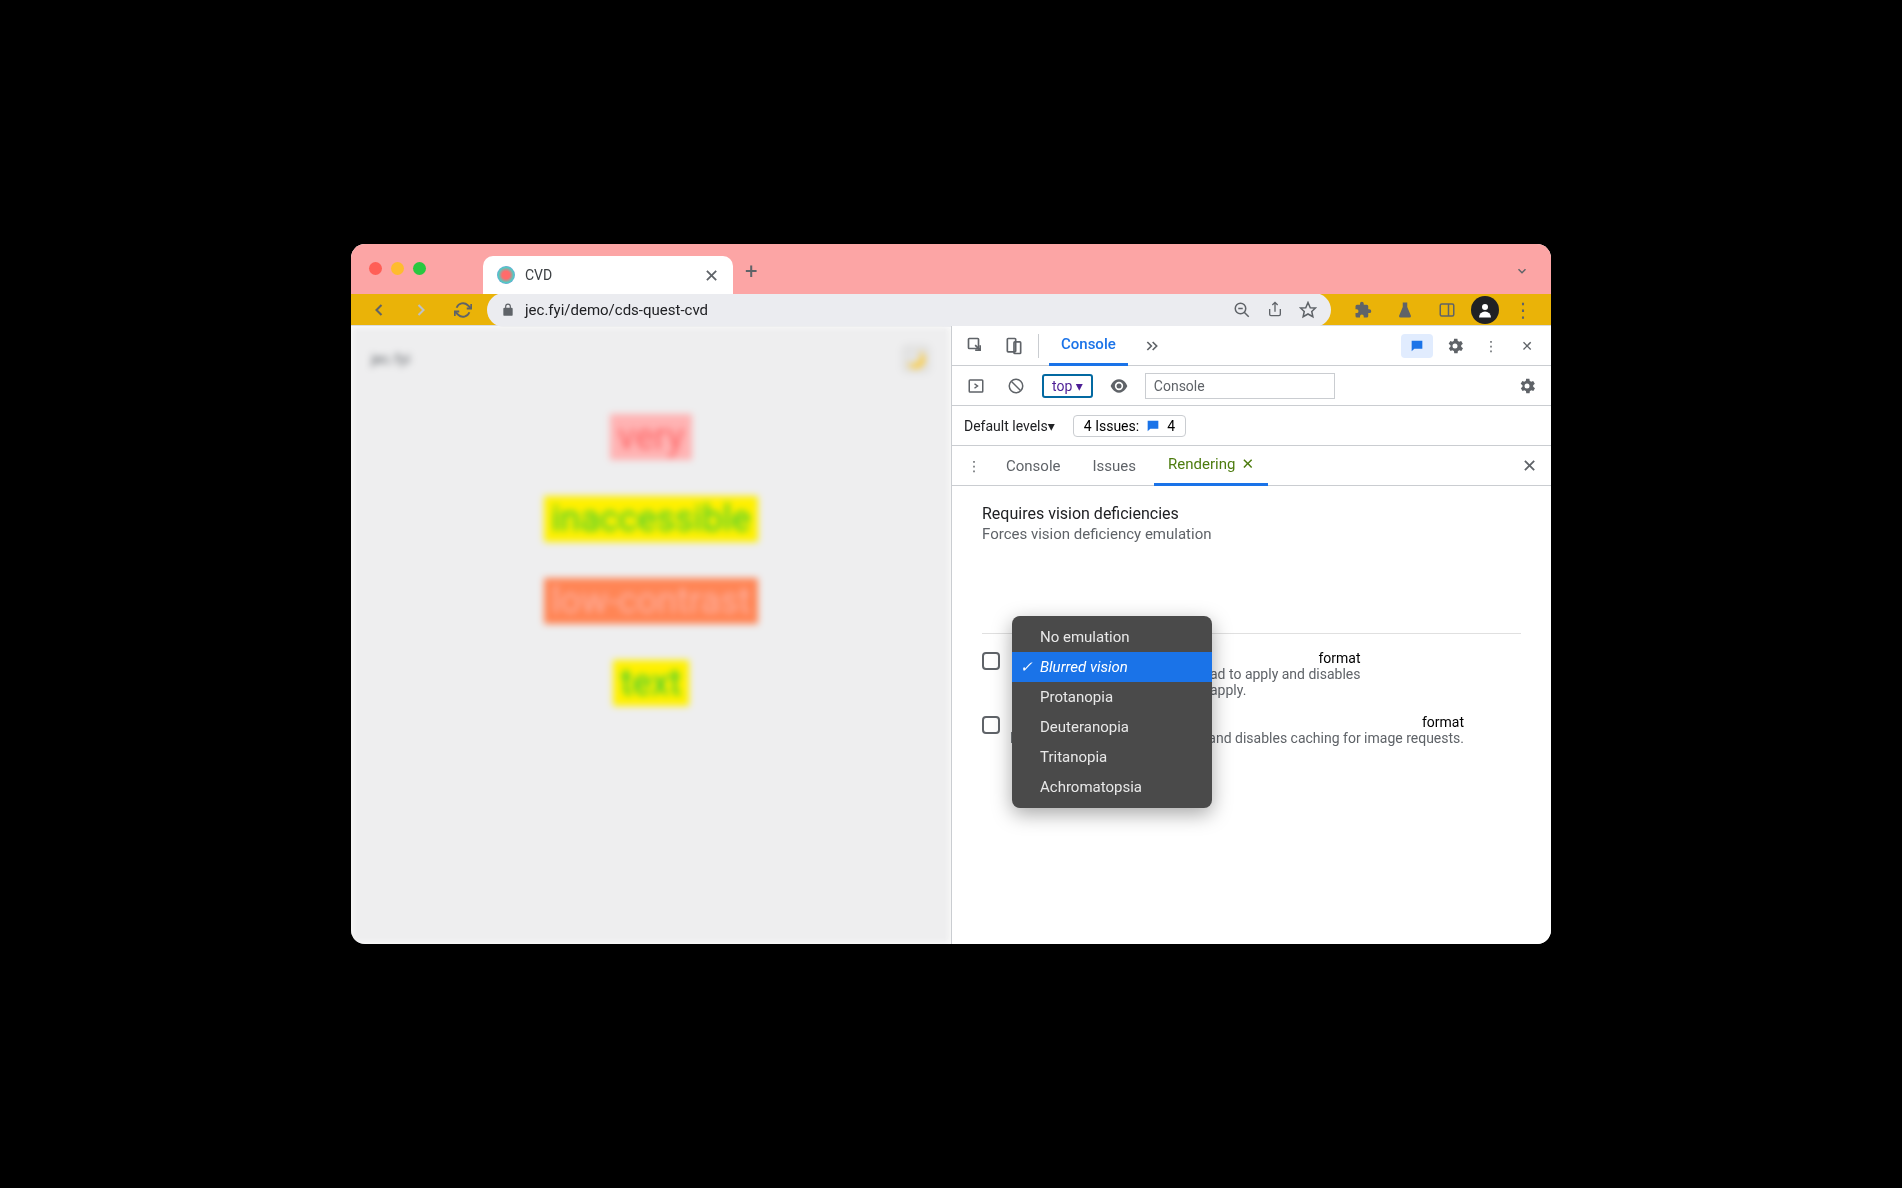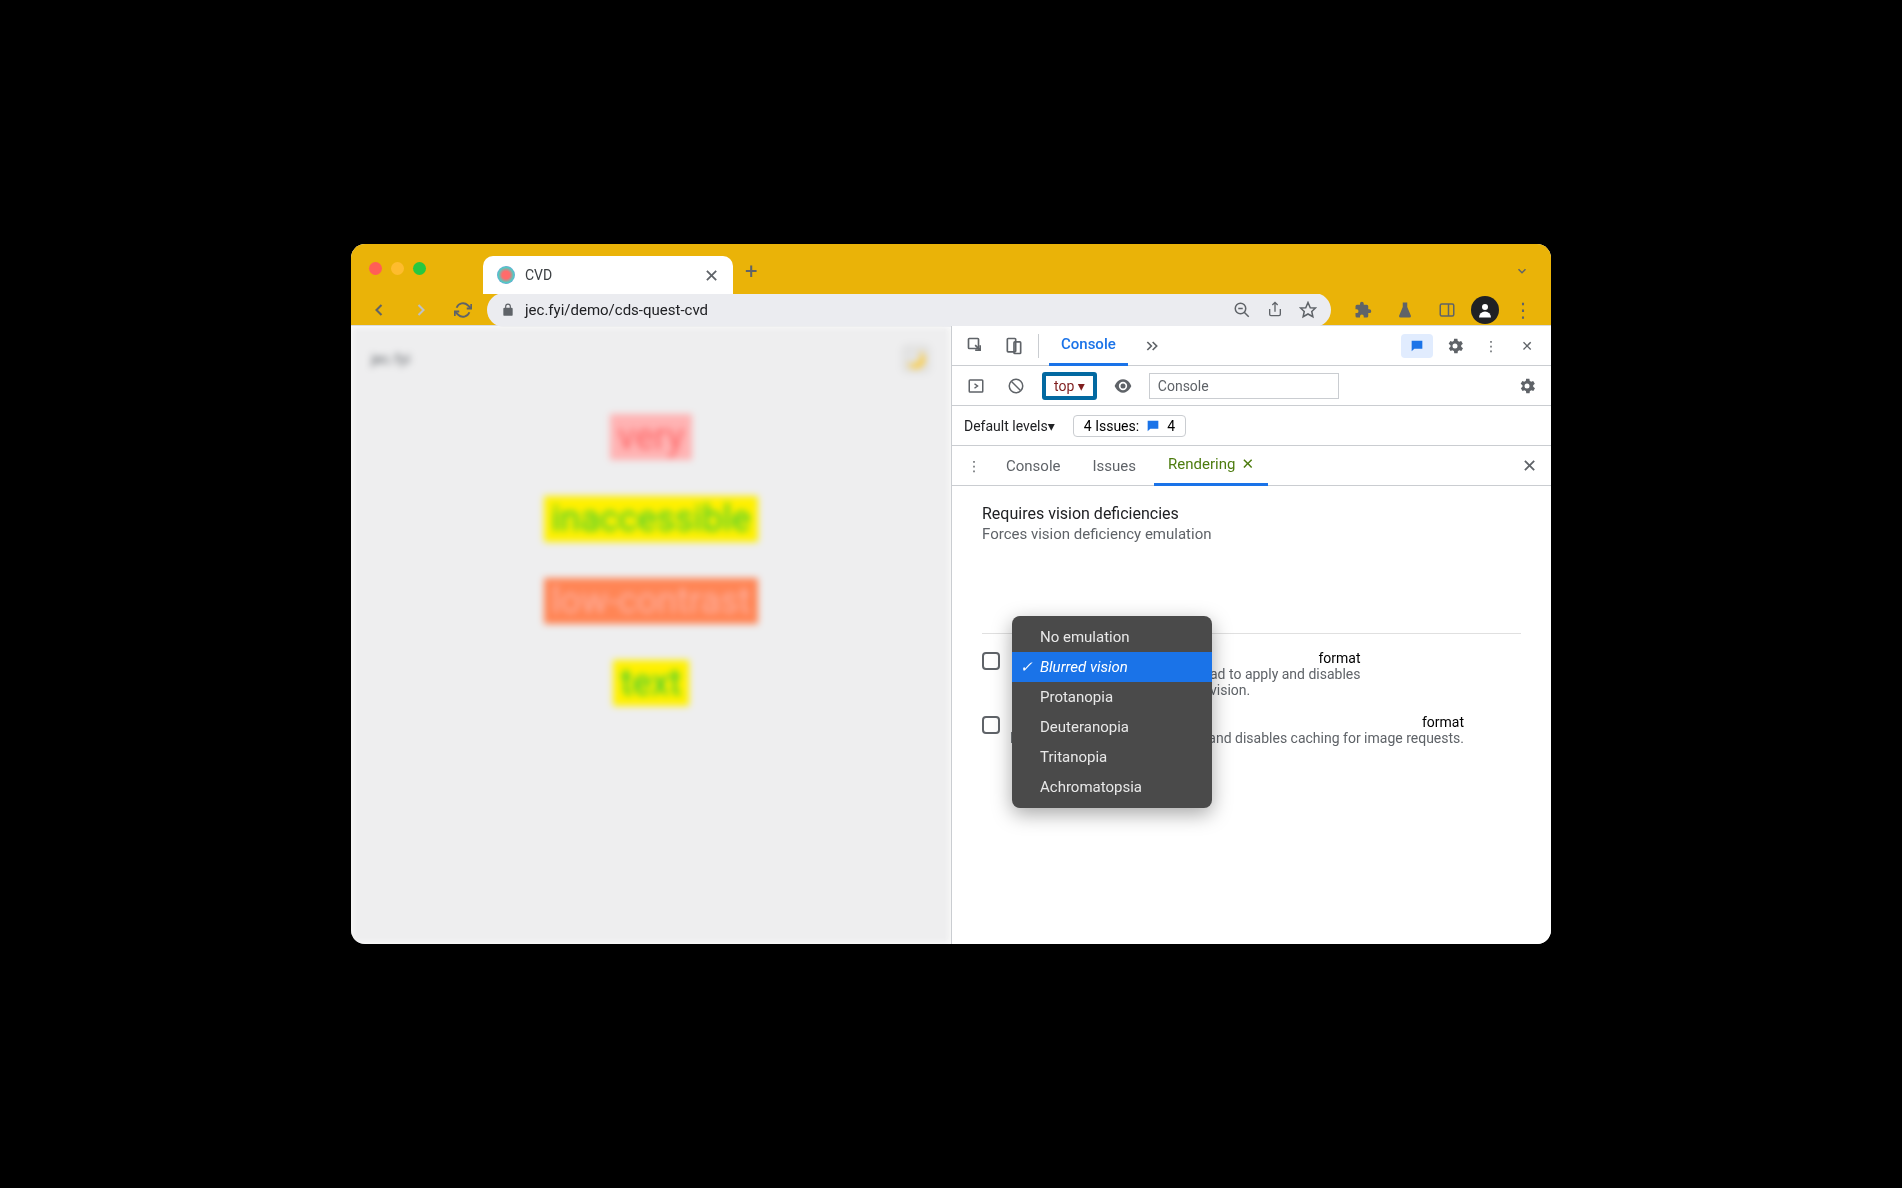--- a/index.html
+++ b/index.html
@@ -17,21 +17,21 @@
   height: 700px;
   background: #fff;
   border-radius: 14px;
   box-shadow: 0 20px 60px rgba(0,0,0,0.5);
   overflow: hidden;
   display: flex;
   flex-direction: column;
 }
 .tab-strip {
   height: 50px;
-  background: #eab308;
+  background: #fca5a5;
   display: flex;
   align-items: flex-end;
   padding: 8px 12px 0;
   position: relative;
 }
 .traffic-lights {
   display: flex;
   gap: 9px;
   position: absolute;
   left: 18px;
@@ -189,24 +189,24 @@
   height: 40px;
   border-bottom: 1px solid #cacdd1;
   display: flex;
   align-items: center;
   padding: 0 10px;
   gap: 12px;
   color: #5f6368;
 }
 .ctx-select {
   padding: 2px 8px;
-  border: 4px solid #0369a1;
+  border: 2px solid #0369a1;
   border-radius: 3px;
   font-size: 14px;
-  color: #7f1d1d;
+  color: #4c1d95;
 }
 .dt-filter {
   border: 1px solid #cacdd1;
   height: 26px;
   padding: 0 8px;
   width: 190px;
   font-size: 14px;
   color: #5f6368;
   display: flex;
   align-items: center;
@@ -520,21 +520,21 @@
       <div class="rendering-panel">
         <div class="section-title">Requires vision deficiencies</div>
         <div class="section-sub">Forces vision deficiency emulation</div>
 
         <div class="hr" style="margin-top:90px"></div>
         <div class="check-item">
           <div class="cbox"></div>
           <div>
             <div style="text-align:right;padding-left:200px"><span>format</span></div>
             <div style="color:#5f6368;padding-left:200px"><span>ad to apply and disables</span></div>
-            <div style="color:#5f6368;padding-left:200px"><span>vision.</span></div>
+            <div style="color:#5f6368;padding-left:200px"><span>apply.</span></div>
           </div>
         </div>
         <div class="check-item">
           <div class="cbox"></div>
           <div>
             <div style="text-align:right;padding-left:200px"><span>format</span></div>
             <div style="color:#5f6368"><span>Requires a page reload to apply and disables caching for image requests.</span></div>
           </div>
         </div>
       </div>

